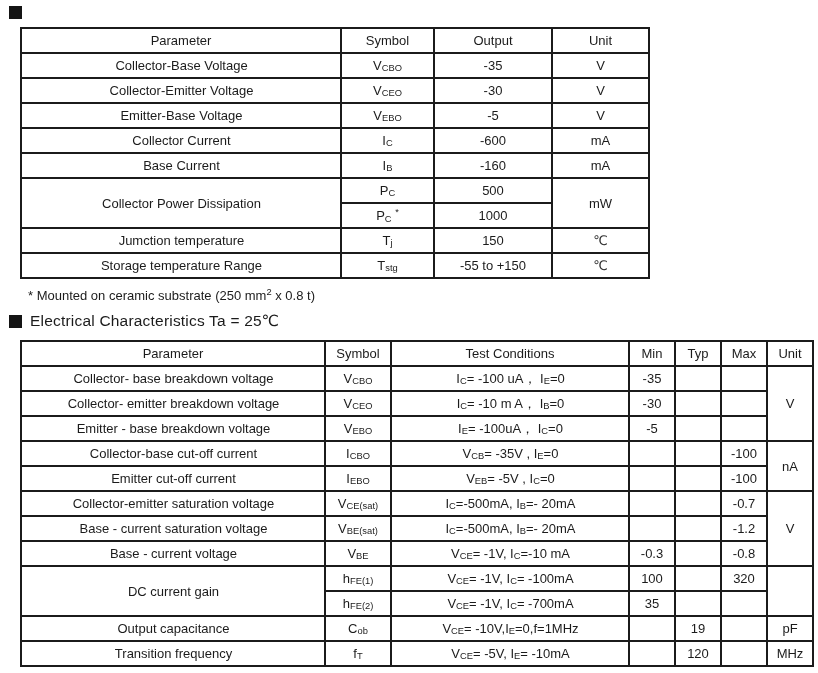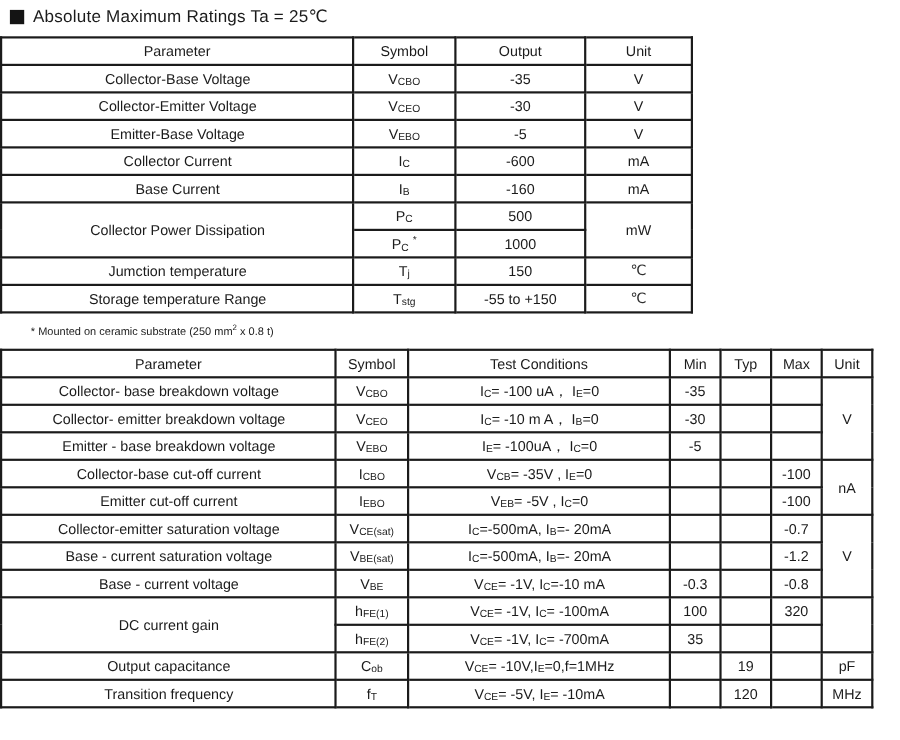--- a/index.html
+++ b/index.html
@@ -13,47 +13,46 @@
   .page { padding-top: 6px; }
 
   .section-title {
     display: flex; align-items: center; gap: 8px;
     margin-left: 9px; font-size: 15.5px; letter-spacing: 0.2px;
   }
   .bullet { width: 13px; height: 13px; background: #141414; flex: 0 0 auto; }
 
   table {
     border-collapse: collapse; table-layout: fixed;
-    border: 2px solid #14532d;
+    margin-left: 20px; border: 2px solid #14532d;
   }
   .t1 { width: 628px; margin-top: 8px; }
   .t2 { width: 792px; margin-top: 10px; }
   th, td {
     border: 2px solid #1b1b1b;
     height: 25px; padding: 0 4px;
     font-size: 13px; font-weight: normal;
     text-align: center; vertical-align: middle;
     white-space: nowrap; overflow: hidden;
   }
   td.l { text-align: center; padding-left: 5px; }
   sub { font-size: 0.72em; vertical-align: baseline; position: relative; top: 1px; }
   sup { font-size: 0.72em; vertical-align: super; }
   .celsius { font-family: "DejaVu Sans", sans-serif; color: #2e2e2e; }
 
-  .footnote { margin: 8px 0 0 28px; font-size: 10px; }
+  .footnote { margin: 8px 0 0 28px; font-size: 13px; }
   .sec2 { margin-top: 9px; }
 </style>
 </head>
 <body>
 
 <div class="page">
 
   <div class="section-title">
     <span class="bullet"></span>
-    <span>Absolute Maximum Ratings Ta = 25℃</span>
   </div>
 
   <table class="t1">
     <colgroup>
       <col style="width:320px">
         <col style="width:93px">
         <col style="width:118px">
         <col style="width:97px">
     </colgroup>
     <thead>
@@ -115,20 +114,24 @@
         <td class="l">Storage temperature Range</td>
         <td>T<sub>stg</sub></td>
         <td>-55 to +150</td>
         <td class="celsius">℃</td>
       </tr>
     </tbody>
   </table>
 
   <div class="footnote">* Mounted on ceramic substrate (250 mm<sup>2</sup> x 0.8 t)</div>
 
+  <div class="section-title sec2">
+    <span class="bullet"></span>
+    <span>Electrical Characteristics Ta = 25℃</span>
+  </div>
 
   <table class="t2">
     <colgroup>
       <col style="width:304px">
         <col style="width:66px">
         <col style="width:238px">
       <col style="width:46px">
         <col style="width:46px">
         <col style="width:46px">
         <col style="width:46px">

